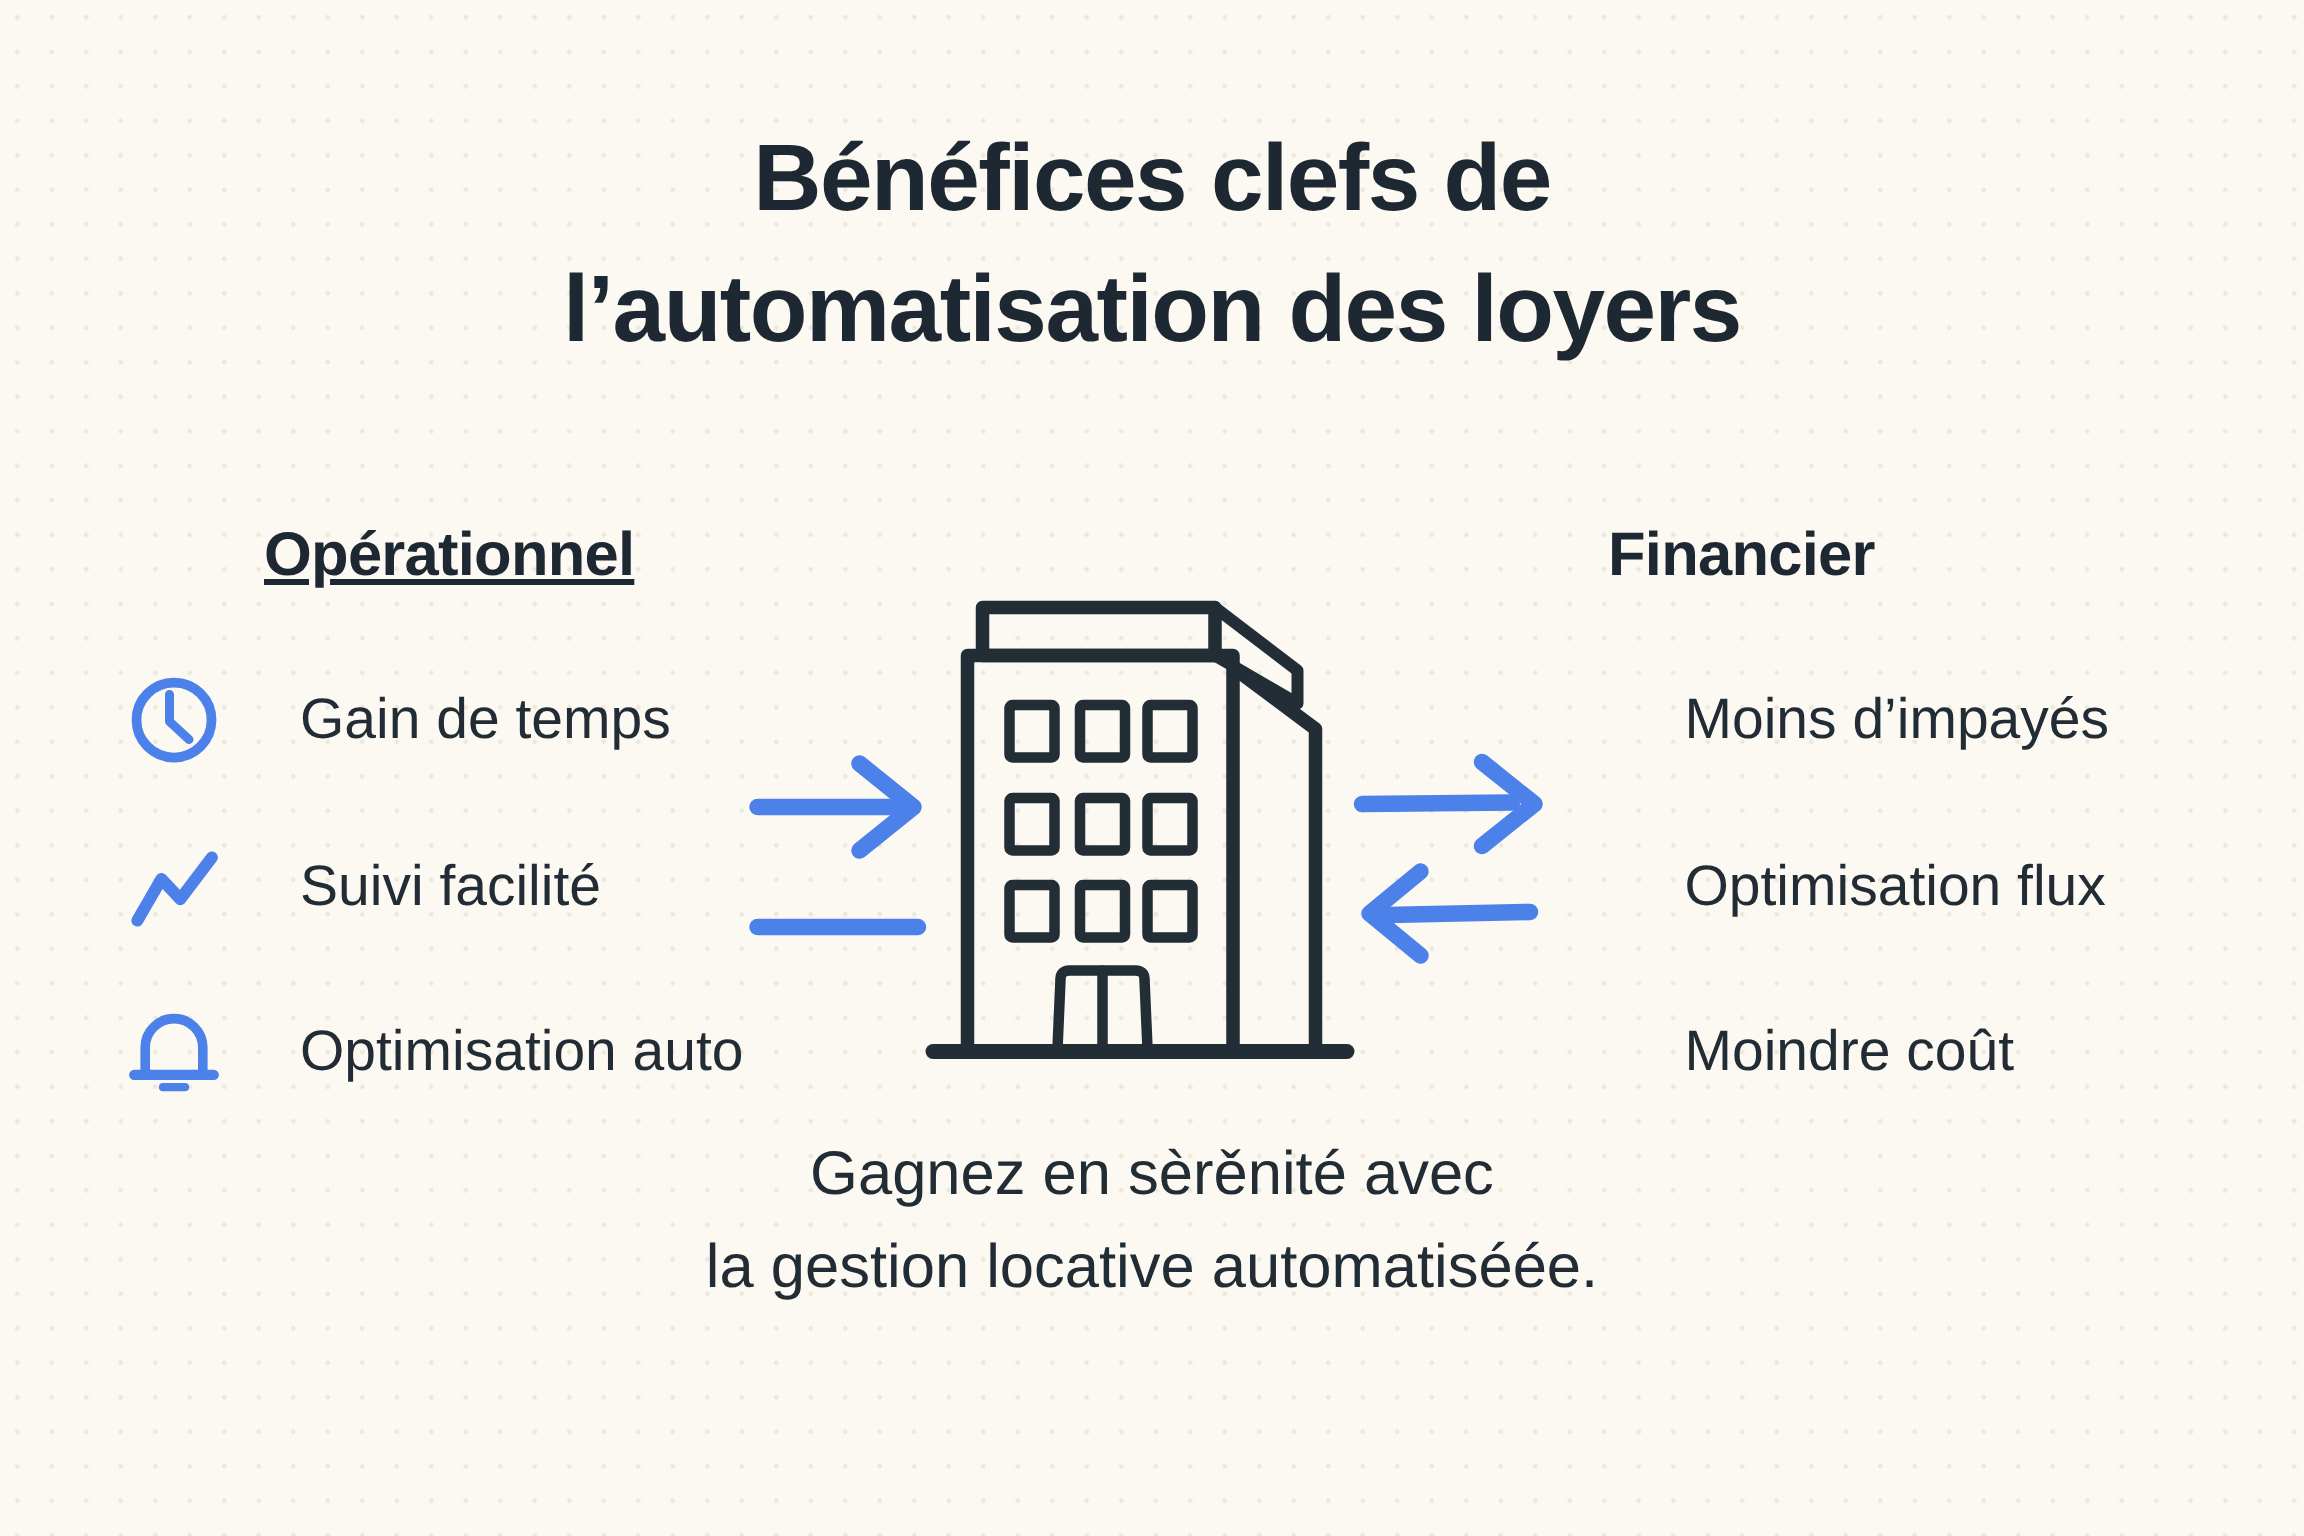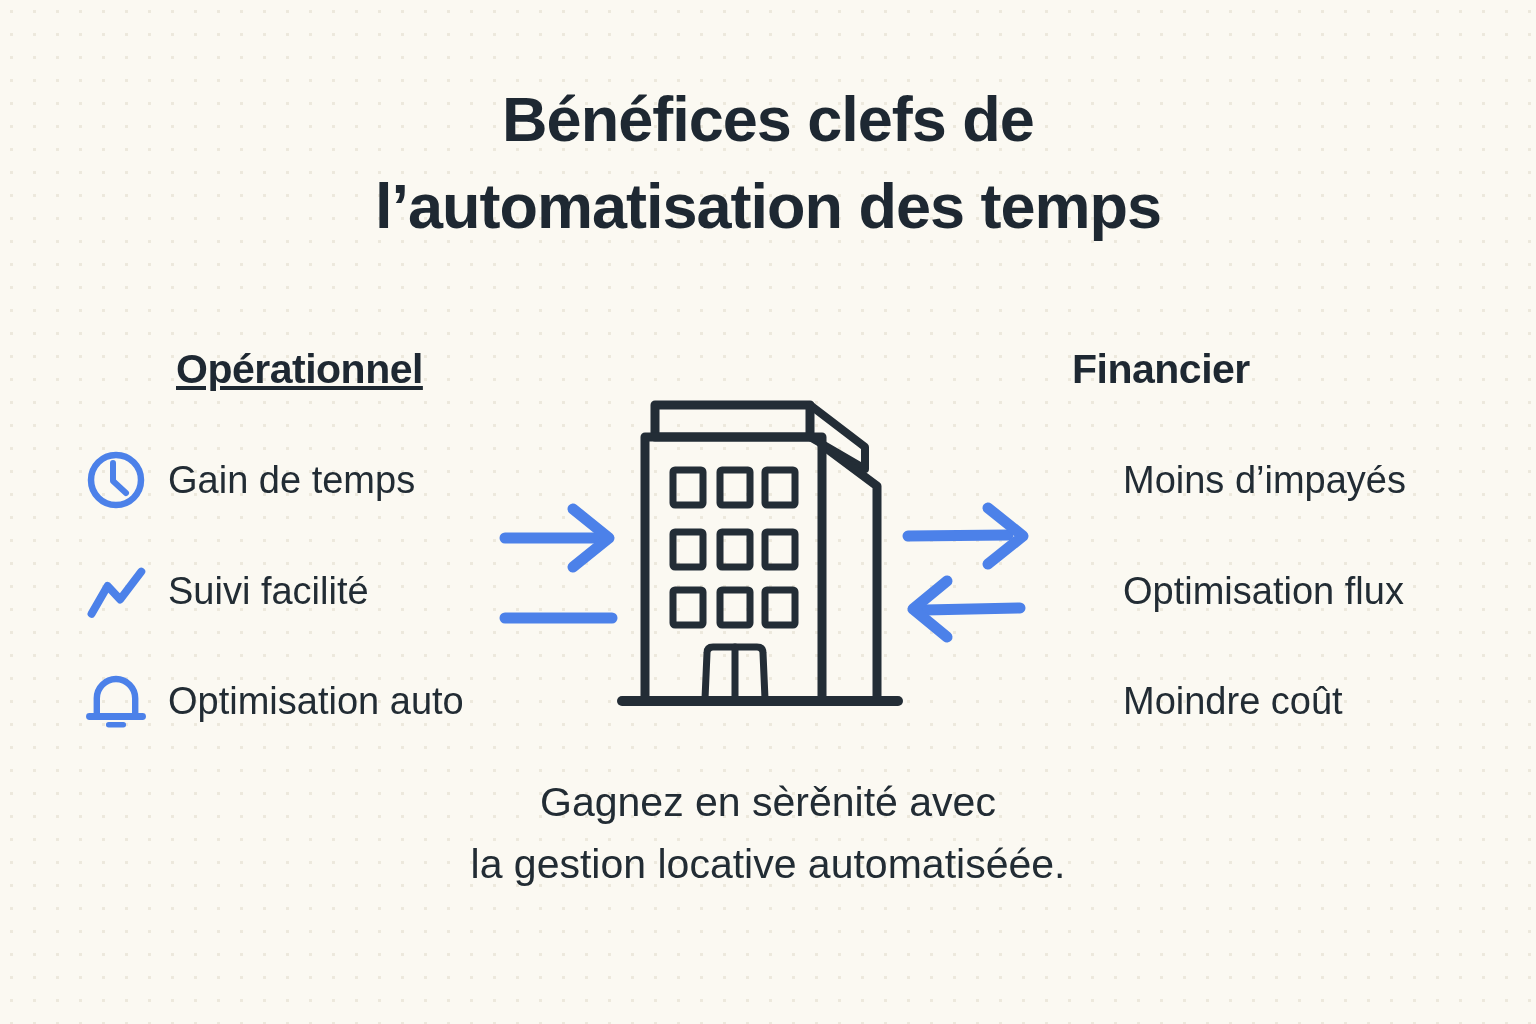--- a/index.html
+++ b/index.html
@@ -26,51 +26,51 @@
   .col-header {
     position:absolute; top:346px;
     font-size:41px; font-weight:700; letter-spacing:-0.5px;
     color:#1E2832;
   }
   .col-header.op  { left:176px;text-decoration:underline; }
   .col-header.fin { left:1072px; }
 
   .benefit-row {
     position:absolute; left:84px;
-    display:flex; align-items:center; gap:20px; height:64px;
+    display:flex; align-items:center; gap:52px; height:64px;
   }
   .benefit-row .icon-box { width:64px; height:64px; flex:0 0 64px; display:flex; align-items:center; justify-content:center; }
   .benefit-label { font-size:38px; color:#222C34; white-space:nowrap; }
 
   .fin-label {
     position:absolute; left:1123px; height:64px; line-height:64px;
     font-size:38px; color:#222C34; white-space:nowrap;
   }
 
   .row-1 { top:448px; }
   .row-2 { top:559px; }
   .row-3 { top:669px; }
 
   .building-svg { position:absolute; left:615px; top:396px; }
   .arrows-left  { position:absolute; left:485px; top:495px; }
   .arrows-right { position:absolute; left:895px; top:490px; }
 
   .footer {
-    position:absolute; top:772px; left:0; width:100%;
+    position:absolute; top:752px; left:0; width:100%;
     text-align:center; font-size:41px; line-height:1.5; color:#222C34;
   }
 </style>
 </head>
 <body>
 
 <div class="canvas">
 
   <h1 class="title">
     <span>Bénéfices clefs de</span><br>
-    <span>l’automatisation des temps</span>
+    <span>l’automatisation des loyers</span>
   </h1>
 
   <div class="col-header op">Opérationnel</div>
   <div class="col-header fin">Financier</div>
 
   <div class="benefit-row row-1">
     <span class="icon-box">
       <svg width="64" height="64" viewBox="0 0 64 64" fill="none">
         <circle cx="32" cy="32" r="25" stroke="#4C81E9" stroke-width="6.5"></circle>
         <path d="M29 15 L29 33 L42 45" stroke="#4C81E9" stroke-width="6" stroke-linecap="round" stroke-linejoin="round"></path>

